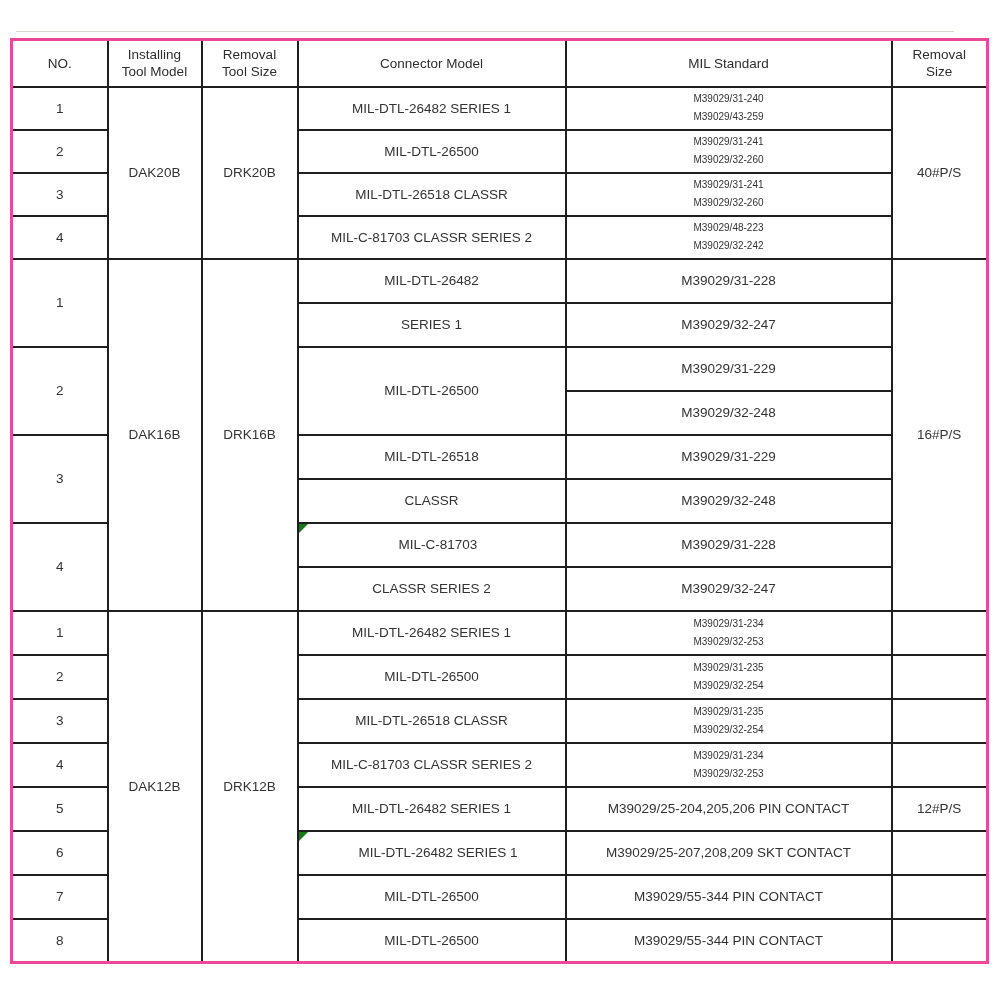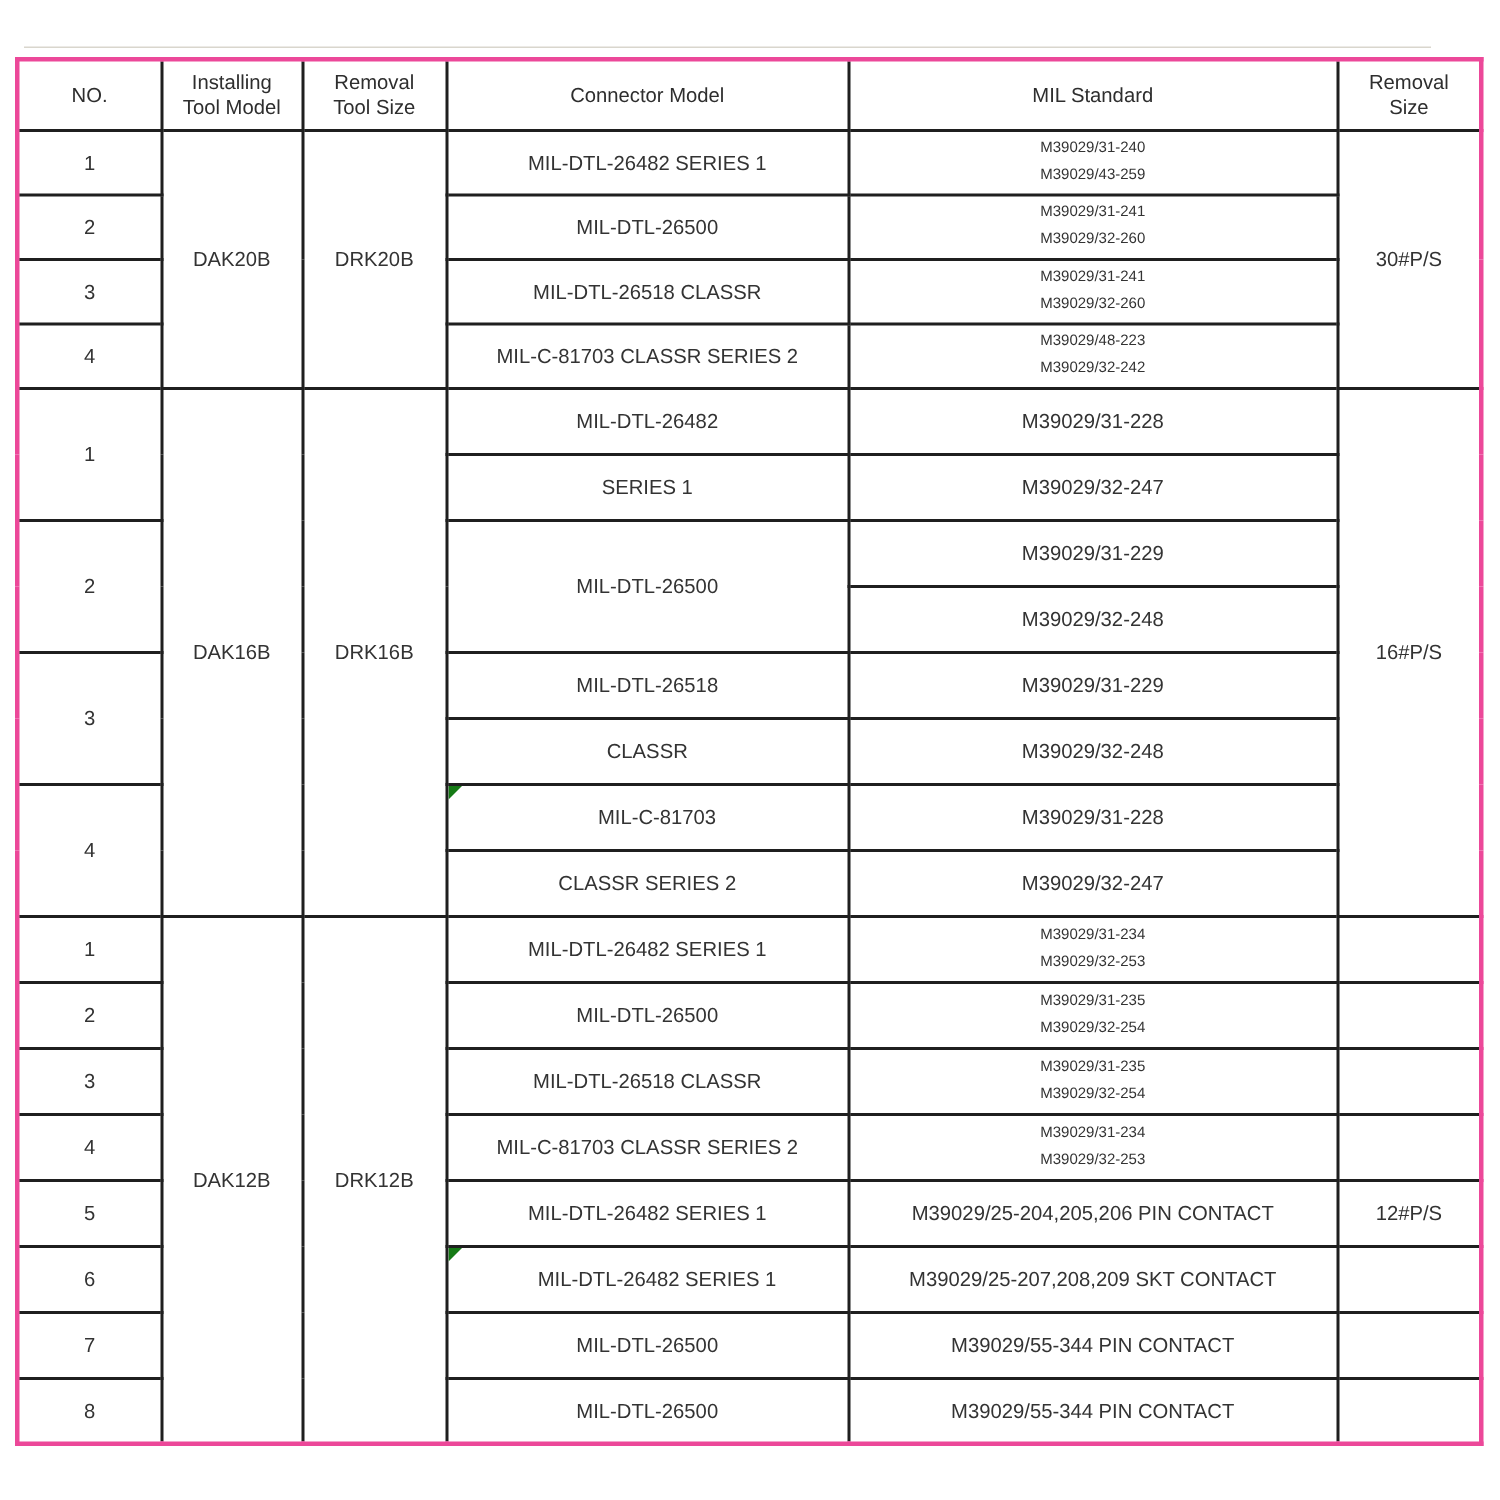--- a/index.html
+++ b/index.html
@@ -66,21 +66,21 @@
 
   <tr class="h43">
     <td>1</td>
     <td rowspan="4">DAK20B</td>
     <td rowspan="4">DRK20B</td>
     <td>MIL-DTL-26482 SERIES 1</td>
     <td>
       <div class="milstack">M39029/31-240</div>
       <div class="milstack">M39029/43-259</div>
     </td>
-    <td rowspan="4">30#P/S</td>
+    <td rowspan="4">40#P/S</td>
   </tr>
   <tr class="h43">
     <td>2</td>
     <td>MIL-DTL-26500</td>
     <td>
       <div class="milstack">M39029/31-241</div>
       <div class="milstack">M39029/32-260</div>
     </td>
   </tr>
   <tr class="h43">

